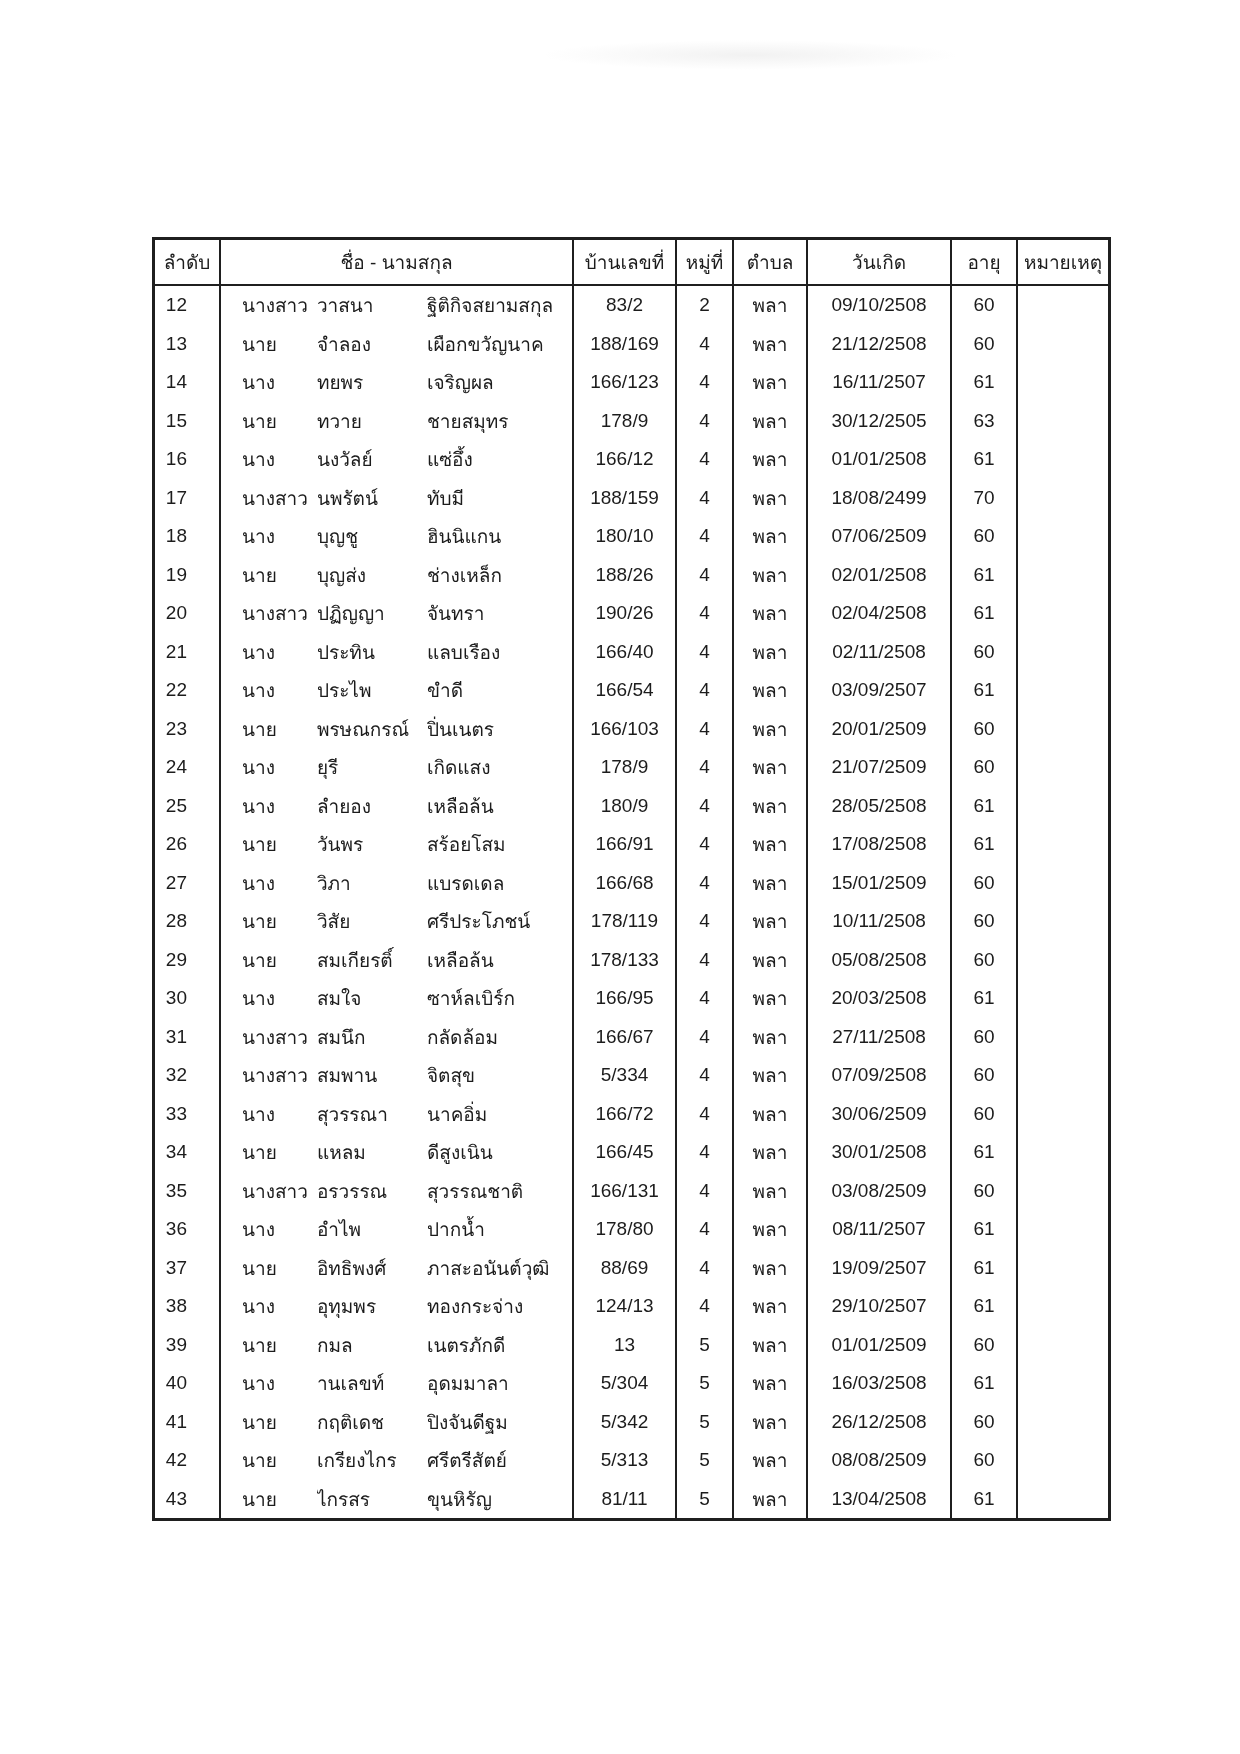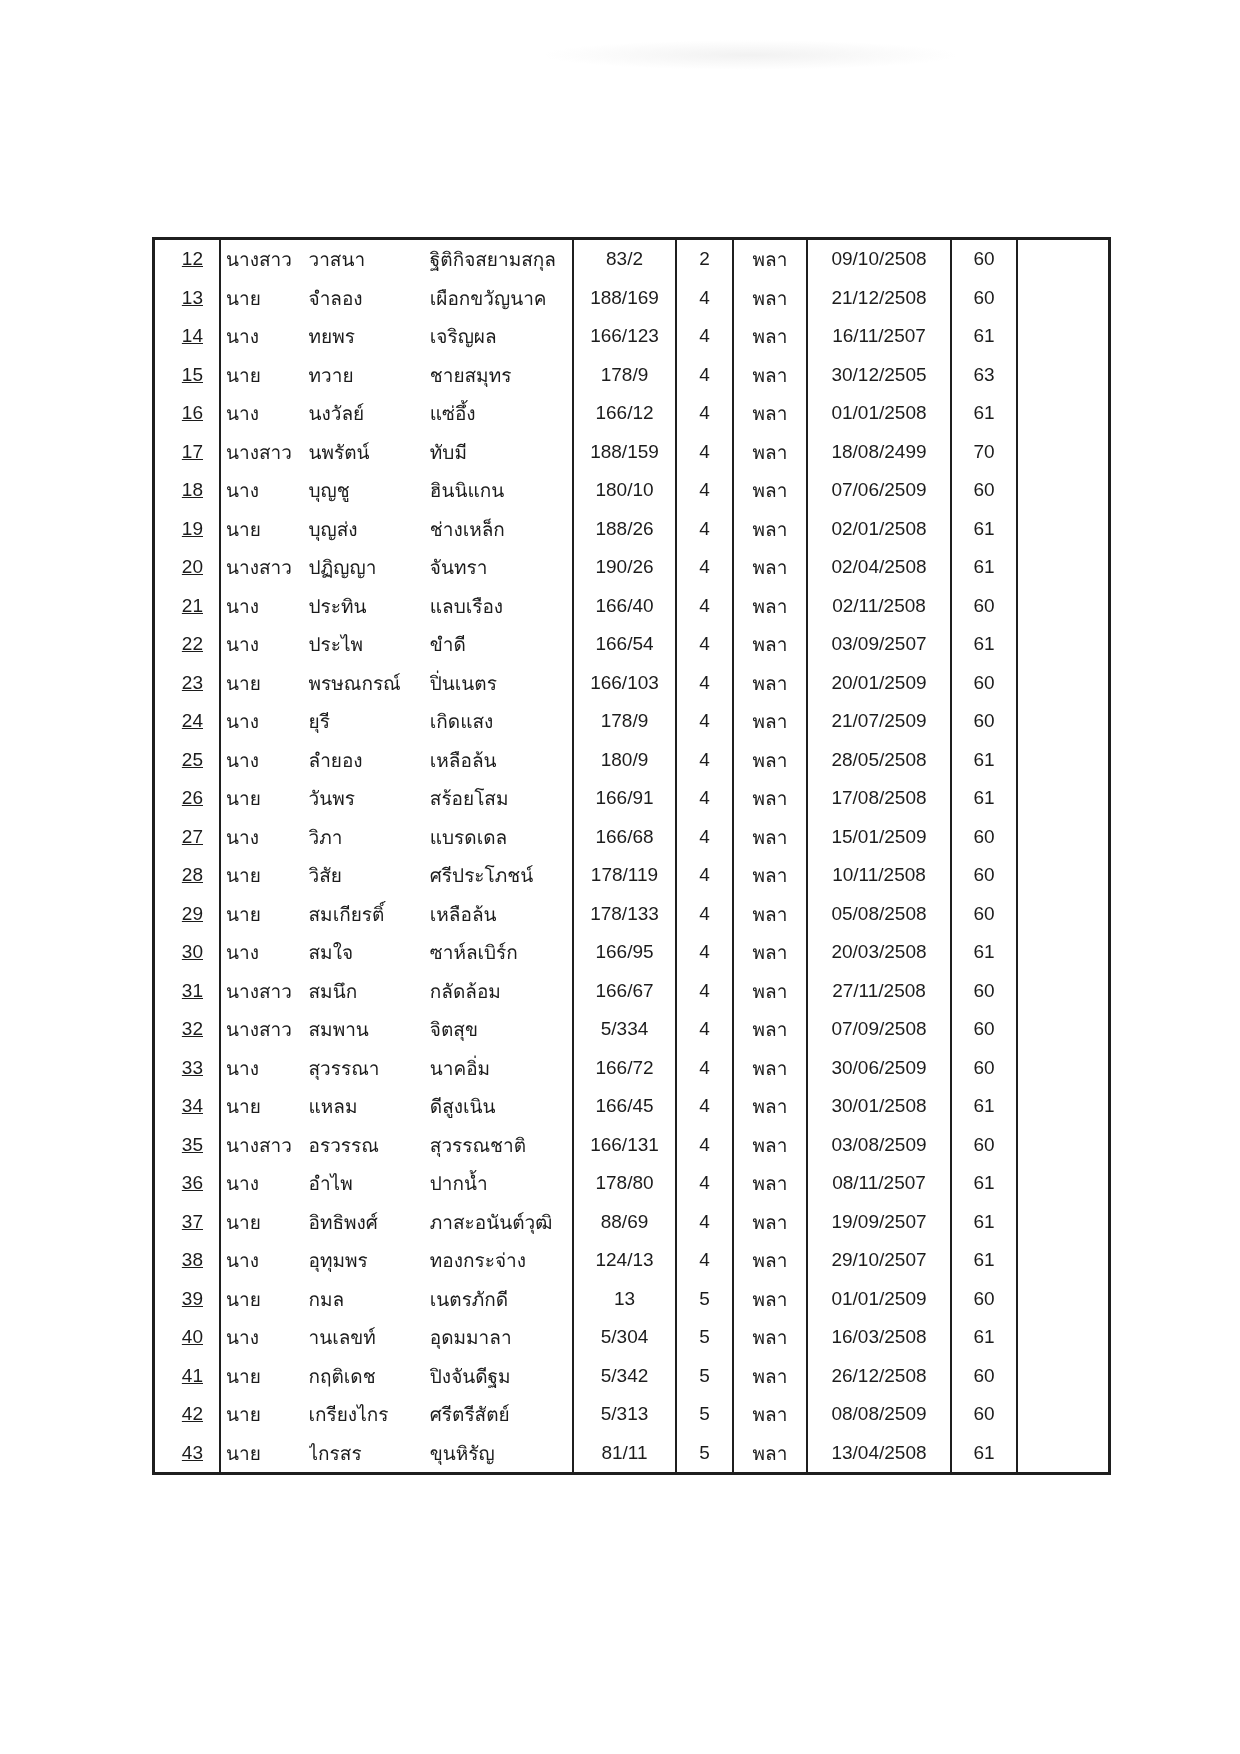--- a/index.html
+++ b/index.html
@@ -35,34 +35,44 @@
   
   .c-no{width:66px;}
   .c-name{width:353px;}
   .c-house{width:103px;}
   .c-moo{width:57px;}
   .c-tambon{width:74px;}
   .c-dob{width:144px;}
   .c-age{width:66px;}
   .c-note{width:90px;flex:1;}
   .t-body .t-row{height:38.5px;}
-  .t-body .c-no{justify-content:flex-end;padding-right:16px;text-decoration:underline;}
-  .t-body .c-name{justify-content:flex-start;padding:0;}
+  .t-body .c-no{justify-content:flex-end;padding-right:32px;}
+  .t-body .c-name{justify-content:flex-start;padding:16px;}
   .name-part{display:inline-block;box-sizing:border-box;overflow:hidden;white-space:nowrap;}
   .np-title{width:88px;padding-left:5px;}
   .np-first{width:122px;}
   .np-last{width:143px;}
   .hdr{font-size:19px;}
 </style>
 </head>
 <body>
 
 <div class="scan-artifact"></div>
 
 <div class="doc-table">
+  <div class="t-row t-head">
+    <div class="t-cell c-no hdr">ลำดับ</div>
+    <div class="t-cell c-name hdr">ชื่อ - นามสกุล</div>
+    <div class="t-cell c-house hdr">บ้านเลขที่</div>
+    <div class="t-cell c-moo hdr">หมู่ที่</div>
+    <div class="t-cell c-tambon hdr">ตำบล</div>
+    <div class="t-cell c-dob hdr">วันเกิด</div>
+    <div class="t-cell c-age hdr">อายุ</div>
+    <div class="t-cell c-note hdr">หมายเหตุ</div>
+  </div>
   <div class="t-body">
   <div class="t-row">
     <div class="t-cell c-no">12</div>
     <div class="t-cell c-name">
       <span class="name-part np-title">นางสาว</span>
       <span class="name-part np-first">วาสนา</span>
       <span class="name-part np-last">ฐิติกิจสยามสกุล</span>
     </div>
     <div class="t-cell c-house">83/2</div>
     <div class="t-cell c-moo">2</div>

